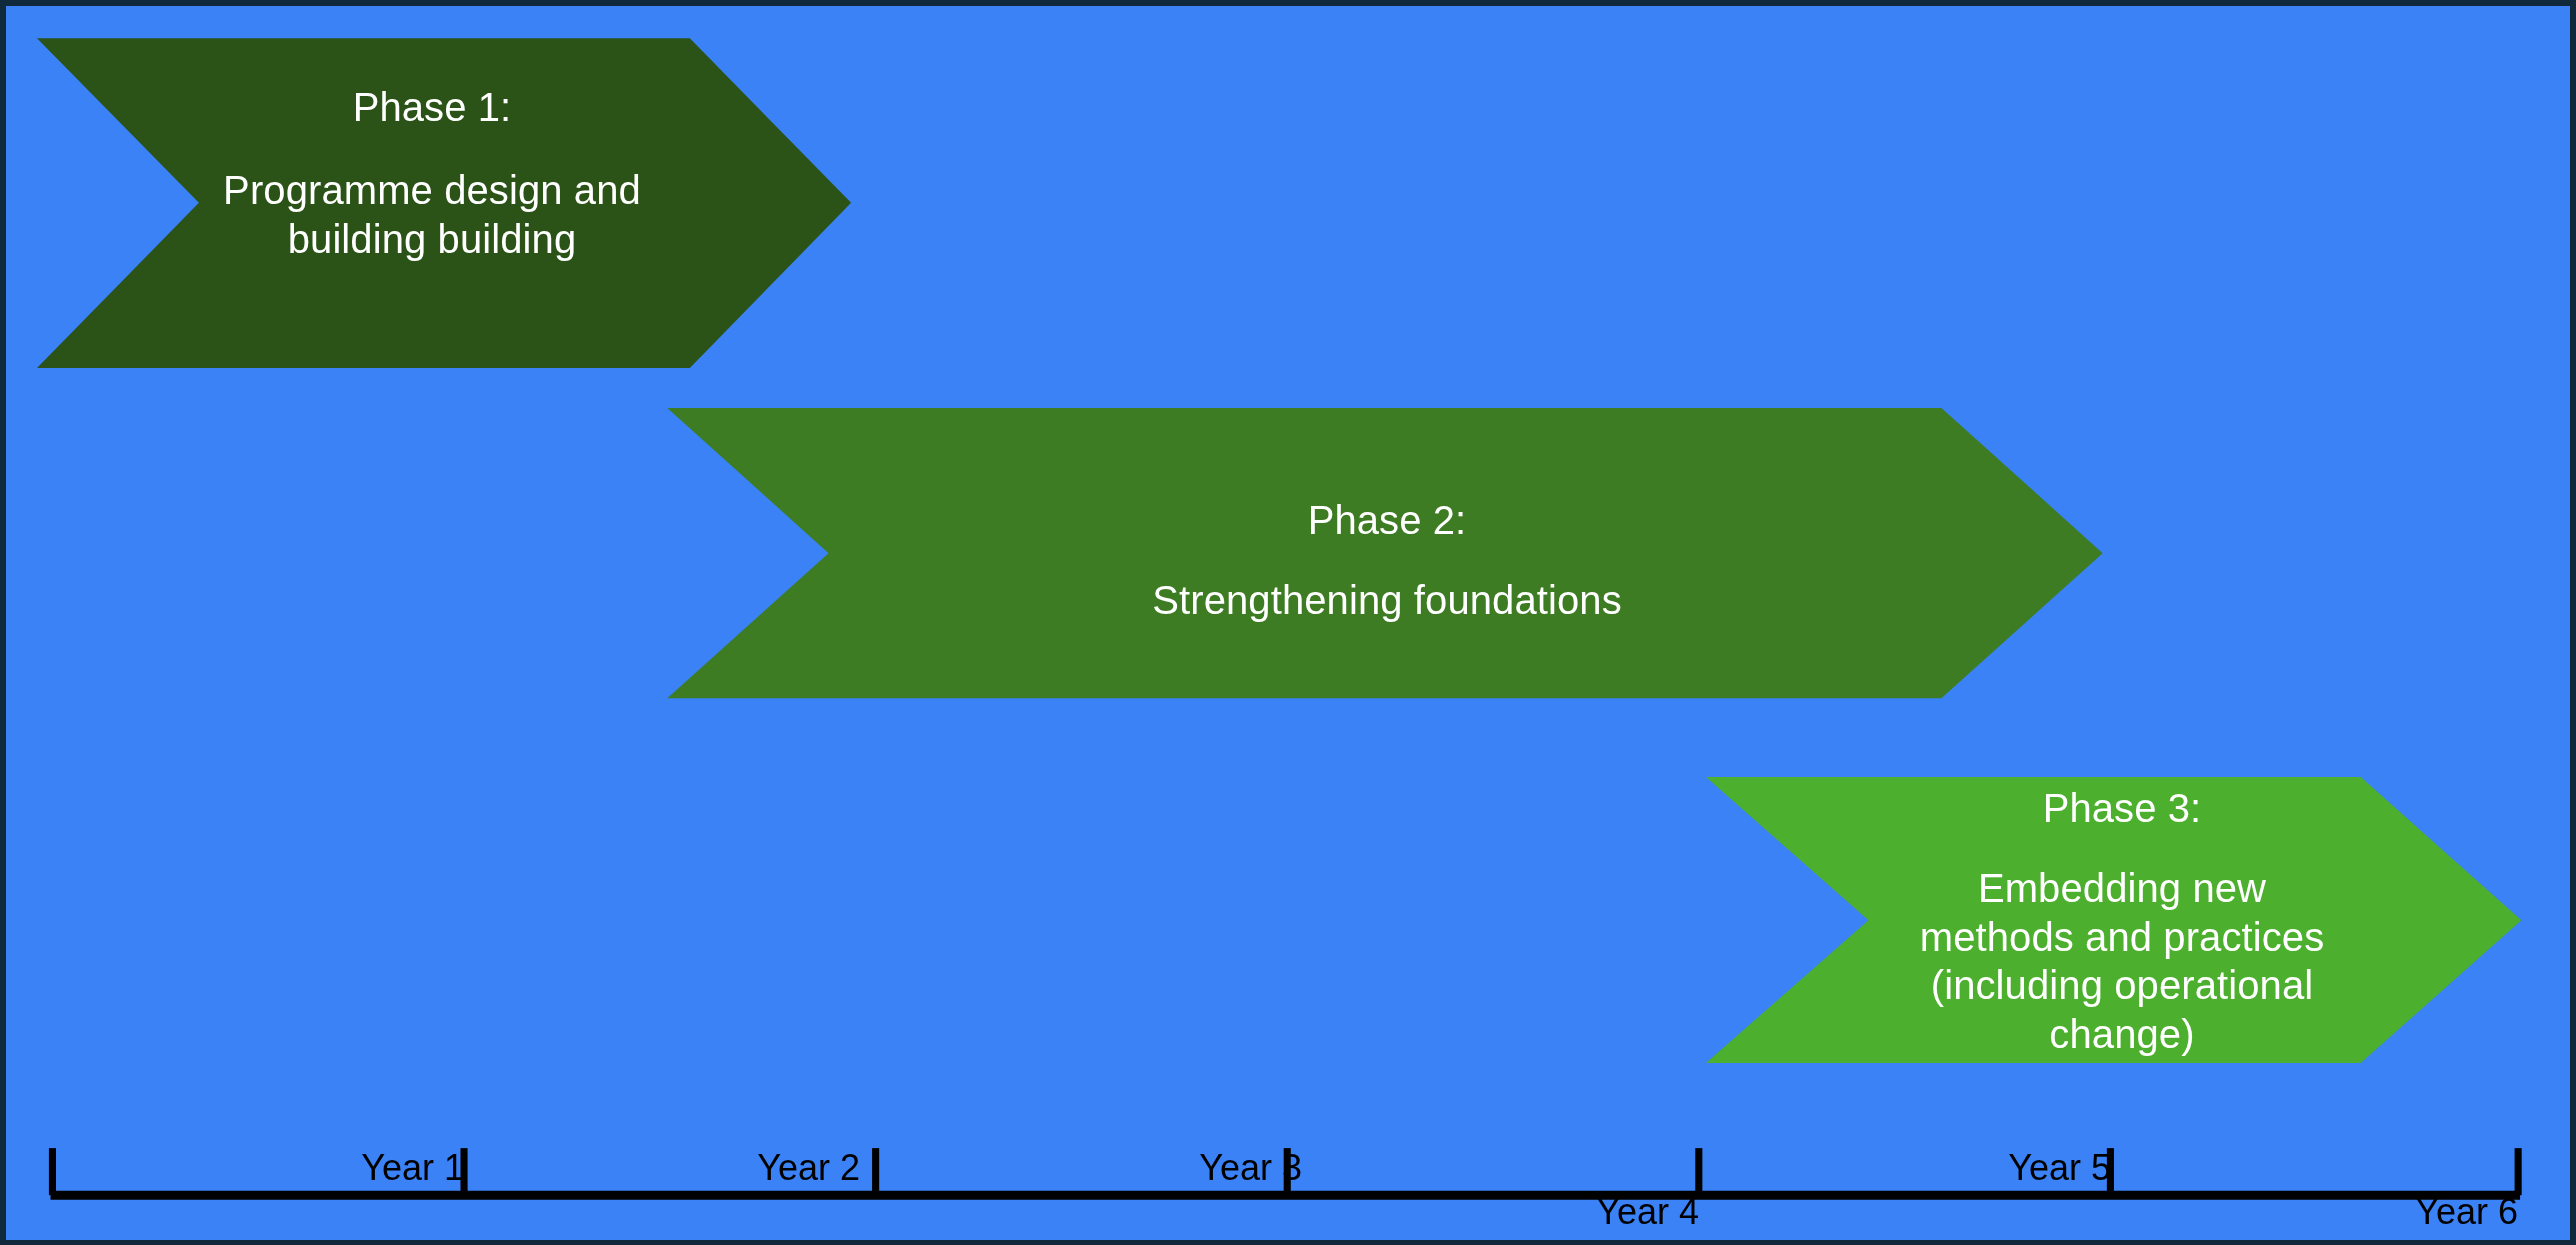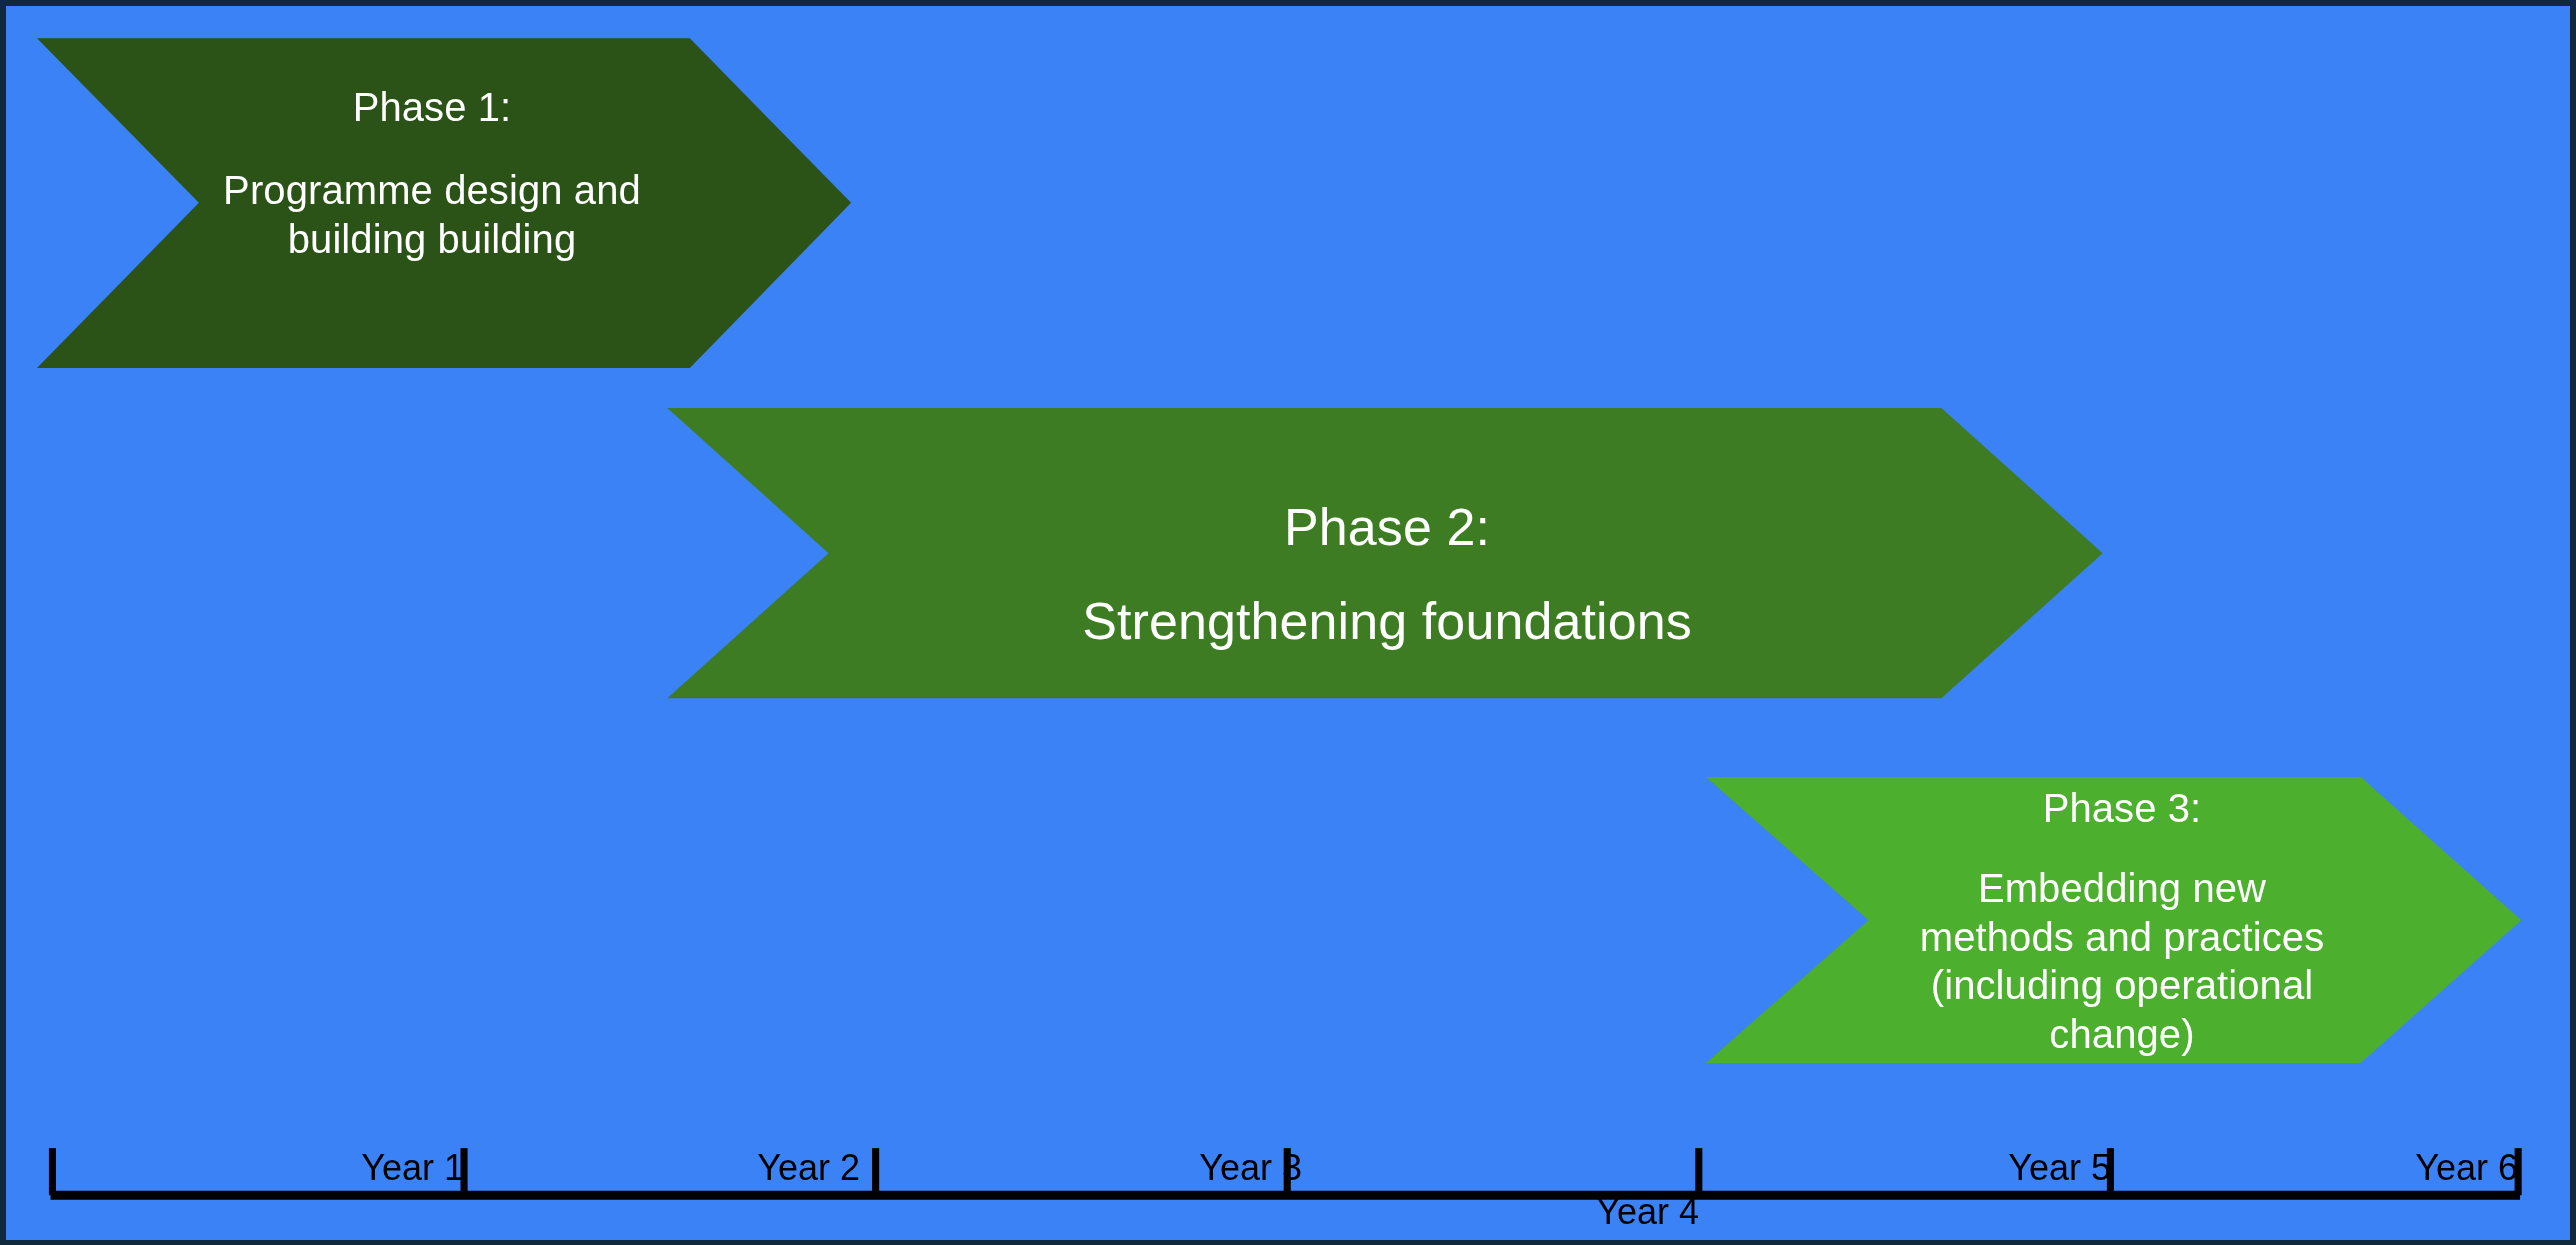--- a/index.html
+++ b/index.html
@@ -45,21 +45,21 @@
   .phase-label .sub{ display:block; }
 
   #p1-label{
     left:213px; top:77px; width:426px;
     font-size:40px;
   }
   #p1-label .ttl{ margin-bottom:34px; }
 
   #p2-label{
     left:955px; top:490px; width:852px;
-    font-size:52px;
+    font-size:40px;
   }
   #p2-label .ttl{ margin-bottom:31px; }
 
   #p3-label{
     left:1890px; top:778px; width:452px;
     font-size:40px;
   }
   #p3-label .ttl{ margin-bottom:31px; }
 
   
@@ -116,17 +116,17 @@
     <div class="phase-label" id="p3-label">
       <span class="ttl">Phase 3:</span>
       <span class="sub">Embedding new methods and practices (including operational change)</span>
     </div>
 
     <div class="year-label" style="left:46px;width:412px;">Year 1</div>
     <div class="year-label" style="left:442px;width:412px;">Year 2</div>
     <div class="year-label" style="left:884px;width:412px;">Year 3</div>
     <div class="year-label" style="left:1281px;width:412px;margin-top:44px;">Year 4</div>
     <div class="year-label" style="left:1693px;width:412px;">Year 5</div>
-    <div class="year-label" style="left:2104px;width:408px;">Year 6</div>
+    <div class="year-label" style="left:2104px;width:408px;margin-top:44px;">Year 6</div>
 
   </div>
 </div>
 
 
 </body></html>

